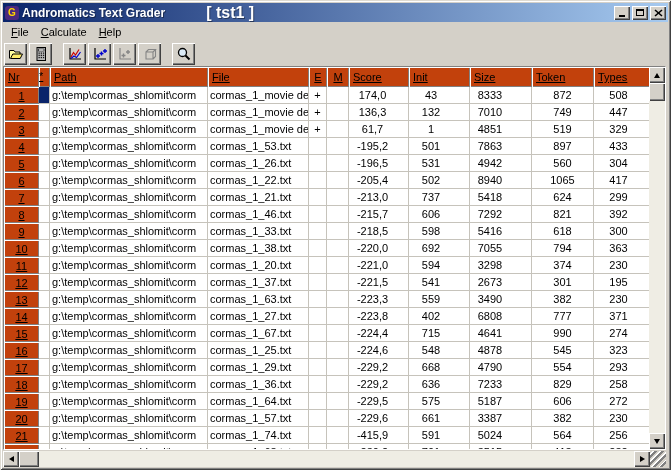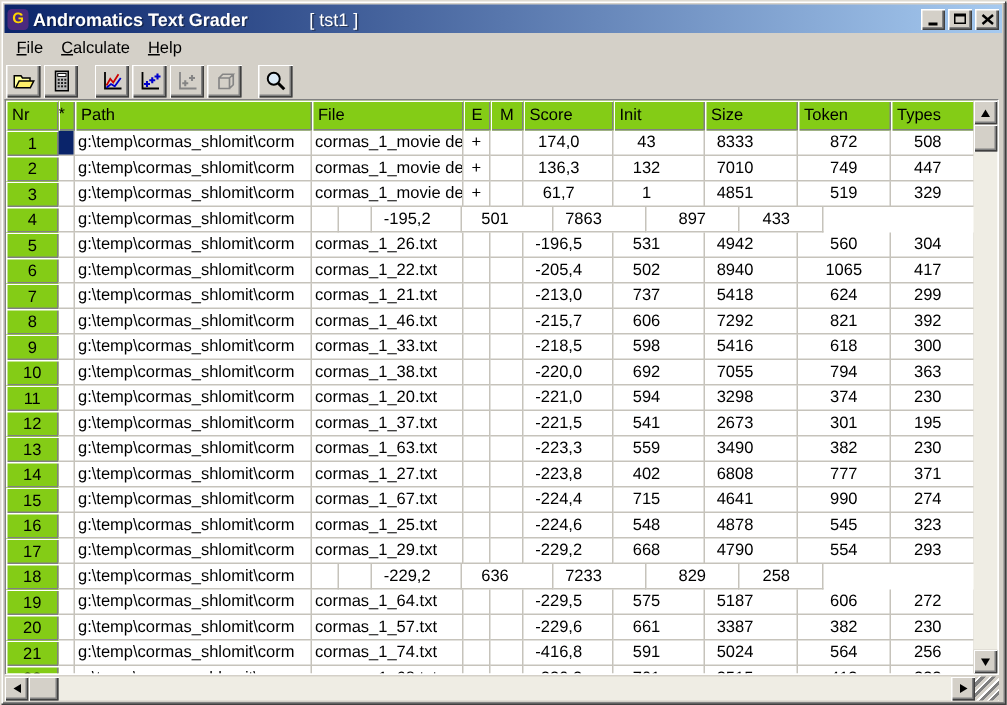--- a/index.html
+++ b/index.html
@@ -27,21 +27,21 @@
     color:#fff;
   }
   .app-icon {
     width:14px;height:14px;margin-right:3px;
     background:#4b2a7e;border-radius:3px;
     color:#ffd400;font-weight:bold;font-size:10px;line-height:14px;
     text-align:center;flex:0 0 auto;
   }
   .title-text { font-weight:bold; font-size:12px; white-space:nowrap;
     text-shadow:1px 1px 0 rgba(0,0,0,.4); }
-  .doc-name { font-weight:normal; font-size:12px; margin-left:18px;
+  .doc-name { font-weight:bold; font-size:16px; margin-left:18px;
     text-shadow:1px 1px 0 rgba(0,0,0,.4);padding-left:23px; }
   .win-controls { margin-left:auto; display:flex; gap:2px; }
   .winbtn {
     width:16px;height:14px;background:#d4d0c8;
     box-shadow: inset 1px 1px 0 #fff, inset -1px -1px 0 #404040,
                 inset -2px -2px 0 #808080;
     display:flex;align-items:center;justify-content:center;
   }
   .glyph-min { width:6px;height:2px;background:#000;margin-top:7px; }
   .glyph-max { width:8px;height:7px;border:1px solid #000;border-top-width:2px; }
@@ -72,24 +72,25 @@
   .grid-header { display:flex; height:20px; }
   .grid-body { height:362px; overflow:hidden; }
   .row { display:flex; height:17px; }
   .cell {
     height:100%; padding:1px 2px;
     border-right:1px solid #c6c3bb; border-bottom:1px solid #c6c3bb;
     white-space:nowrap; overflow:hidden;
     line-height:14px;
   }
   .hcell, .fixed {
-    background:#84cc16;
+    background:#c2410c;
     border-right:none;border-bottom:none;
     box-shadow: inset 1px 1px 0 #fff, inset -1px -1px 0 #808080;
     line-height:17px;
+    text-decoration:underline;
   }
   .hcell { padding-left:4px; line-height:19px; }
   .hcell.c-star, .hcell.c-nr { text-align:left; }
   .fixed { text-align:center; }
   .c-nr{width:35px;flex:0 0 35px;} .c-star{width:11px;flex:0 0 11px;padding:0;}
   .c-path{width:158px;flex:0 0 158px;} .c-file{width:101px;flex:0 0 101px;}
   .c-e{width:18px;flex:0 0 18px;text-align:center;padding:1px 0;}
   .c-m{width:22px;flex:0 0 22px;text-align:center;padding:1px 0;}
   .c-score{width:60px;flex:0 0 60px;} .c-init{width:61px;flex:0 0 61px;}
   .c-size{width:62px;flex:0 0 62px;} .c-token{width:62px;flex:0 0 62px;}
@@ -279,20 +280,21 @@
             <div class="cell c-score num">61,7</div>
             <div class="cell c-init num">1</div>
             <div class="cell c-size num">4851</div>
             <div class="cell c-token num">519</div>
             <div class="cell c-types num">329</div>
           </div>
           <div class="row">
             <div class="cell c-nr fixed">4</div>
             <div class="cell c-star"></div>
             <div class="cell c-path">g:\temp\cormas_shlomit\corm</div>
+            <div class="cell c-file">cormas_1_53.txt</div>
             <div class="cell c-e"></div>
             <div class="cell c-m"></div>
             <div class="cell c-score num">-195,2</div>
             <div class="cell c-init num">501</div>
             <div class="cell c-size num">7863</div>
             <div class="cell c-token num">897</div>
             <div class="cell c-types num">433</div>
           </div>
           <div class="row">
             <div class="cell c-nr fixed">5</div>
@@ -460,20 +462,21 @@
             <div class="cell c-score num">-229,2</div>
             <div class="cell c-init num">668</div>
             <div class="cell c-size num">4790</div>
             <div class="cell c-token num">554</div>
             <div class="cell c-types num">293</div>
           </div>
           <div class="row">
             <div class="cell c-nr fixed">18</div>
             <div class="cell c-star"></div>
             <div class="cell c-path">g:\temp\cormas_shlomit\corm</div>
+            <div class="cell c-file">cormas_1_36.txt</div>
             <div class="cell c-e"></div>
             <div class="cell c-m"></div>
             <div class="cell c-score num">-229,2</div>
             <div class="cell c-init num">636</div>
             <div class="cell c-size num">7233</div>
             <div class="cell c-token num">829</div>
             <div class="cell c-types num">258</div>
           </div>
           <div class="row">
             <div class="cell c-nr fixed">19</div>
@@ -501,21 +504,21 @@
             <div class="cell c-token num">382</div>
             <div class="cell c-types num">230</div>
           </div>
           <div class="row">
             <div class="cell c-nr fixed">21</div>
             <div class="cell c-star"></div>
             <div class="cell c-path">g:\temp\cormas_shlomit\corm</div>
             <div class="cell c-file">cormas_1_74.txt</div>
             <div class="cell c-e"></div>
             <div class="cell c-m"></div>
-            <div class="cell c-score num">-416,8</div>
+            <div class="cell c-score num">-415,9</div>
             <div class="cell c-init num">591</div>
             <div class="cell c-size num">5024</div>
             <div class="cell c-token num">564</div>
             <div class="cell c-types num">256</div>
           </div>
           <div class="row">
             <div class="cell c-nr fixed">22</div>
             <div class="cell c-star"></div>
             <div class="cell c-path">g:\temp\cormas_shlomit\corm</div>
             <div class="cell c-file">cormas_1_68.txt</div>

